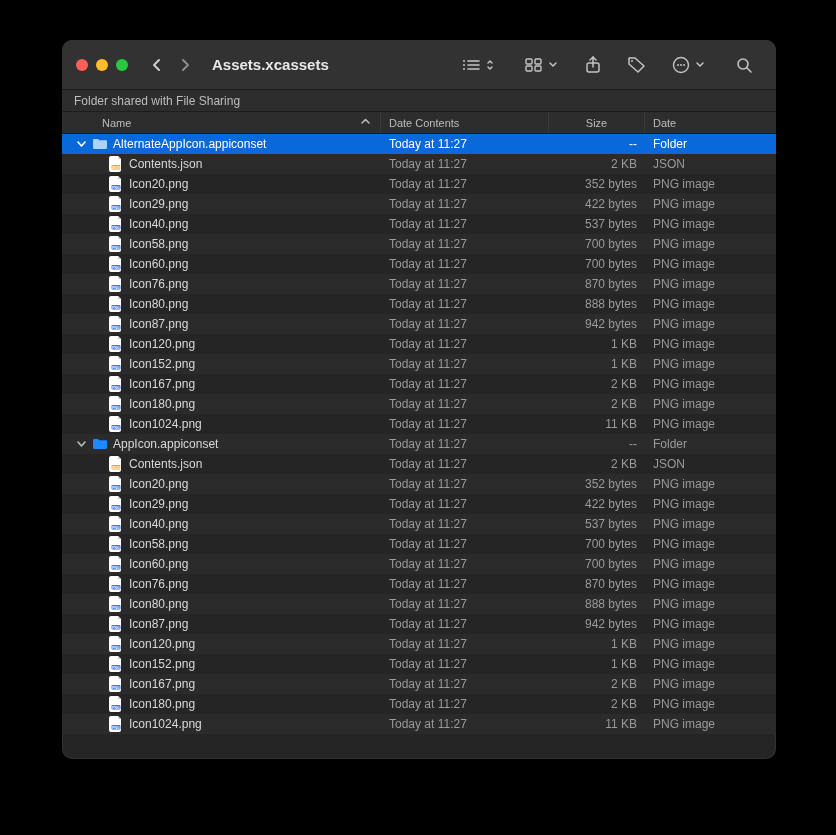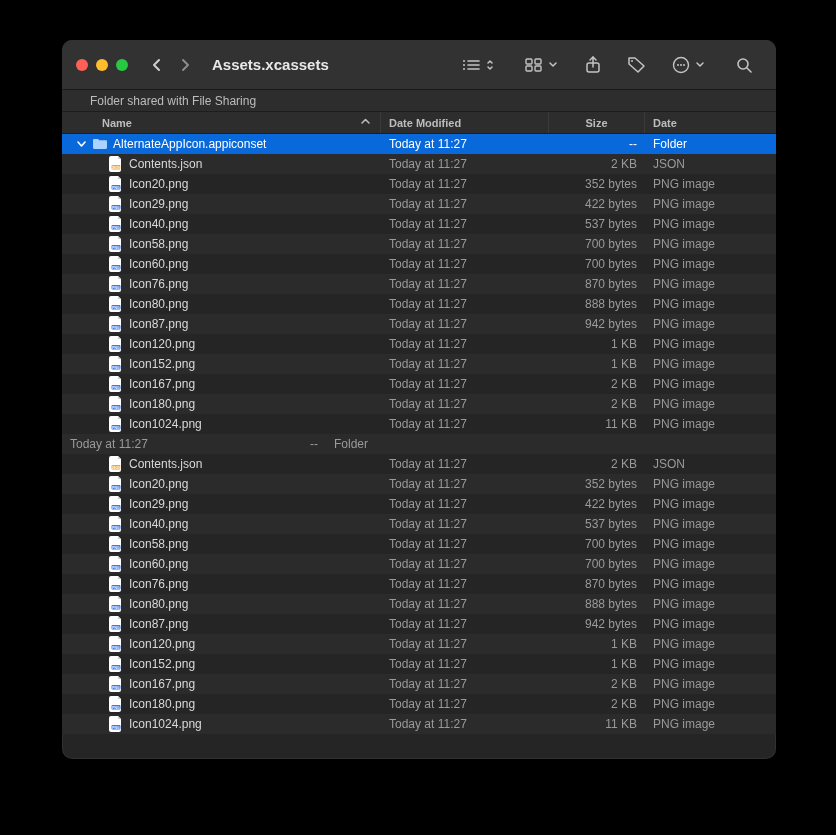--- a/index.html
+++ b/index.html
@@ -70,35 +70,34 @@
   }
   .tb-group{display:flex;align-items:center;}
   .caret{margin-left:-3px;font-size:9px;color:#c3c3c3;}
   .toolbar svg{display:block;}
 
   
   .infobar{
     height:22px;
     background:var(--header-bar);
     display:flex;align-items:center;
-    padding:0 28px;
+    padding:0 12px;
     color:var(--text-header);
     font-size:12px;
     border-bottom:1px solid #1d1d1d;
   }
 
   
   .colhdr{
     height:22px;
     background:var(--header-bar);
     display:flex;align-items:stretch;
     border-bottom:1px solid #1d1d1d;
     font-size:11px;
     color:var(--text-header);
-    font-weight:bold;
   }
   .colhdr .cell{
     display:flex;align-items:center;
     padding:0 8px;
     border-right:1px solid var(--divider);
   }
   .col-name{flex:0 0 319px;padding-left:40px !important;position:relative;}
   .col-date{flex:0 0 168px;}
   .col-size{flex:0 0 96px;justify-content:center;}
   .col-kind{flex:0 0 120px;border-right:none !important;}
@@ -247,21 +246,21 @@
   <div class="colhdr">
     <div class="cell col-name">
       <span>Name</span>
       <span class="sort-caret">
         <svg width="9" height="7" viewBox="0 0 9 7" stroke="currentColor" stroke-width="1.5" fill="none" stroke-linecap="round" stroke-linejoin="round">
             <path d="M1 5 L4.5 1.5 L8 5"></path>
           </svg>
       </span>
     </div>
     <div class="cell col-date">
-      <span>Date Modified</span>
+      <span>Date Contents</span>
     </div>
     <div class="cell col-size">
       <span>Size</span>
     </div>
     <div class="cell col-kind">
       <span>Date</span>
     </div>
   </div>
 
   <div class="rows" id="rows">
@@ -528,20 +527,32 @@
     <text x="7" y="12.6" font-size="3.4" font-family="Arial" font-weight="700" fill="#fff" text-anchor="middle">PNG</text>
   </svg>
           </span>
           <span>Icon1024.png</span>
         </div>
         <div class="cell col-date">Today at 11:27</div>
         <div class="cell col-size">11 KB</div>
         <div class="cell col-kind">PNG image</div>
       </div>
       <div class="row even">
+        <div class="cell col-name">
+          <span class="indent" style="width: 8px;"></span>
+          <span class="disclosure"><svg width="9" height="7" viewBox="0 0 9 7">
+              <path d="M1 1 L4.5 5 L8 1" stroke="currentColor" stroke-width="1.6" fill="none" stroke-linecap="round" stroke-linejoin="round"></path>
+            </svg></span>
+          <span class="ficon">
+            <svg width="16" height="12" viewBox="0 0 16 12">
+              <path fill="var(--folder-blue)" d="M1 2.2c0-.7.5-1.2 1.2-1.2h3.4c.4 0 .8.2 1 .5l.6.8h6.6c.7 0 1.2.5 1.2 1.2v6.3c0 .7-.5 1.2-1.2 1.2H2.2C1.5 11 1 10.5 1 9.8V2.2z"></path>
+            </svg>
+          </span>
+          <span>AppIcon.appiconset</span>
+        </div>
         <div class="cell col-date">Today at 11:27</div>
         <div class="cell col-size">--</div>
         <div class="cell col-kind">Folder</div>
       </div>
       <div class="row odd">
         <div class="cell col-name">
           <span class="indent" style="width: 24px;"></span>
           <span class="disclosure"></span>
           <span class="ficon">
             <svg width="14" height="16" viewBox="0 0 14 16">

